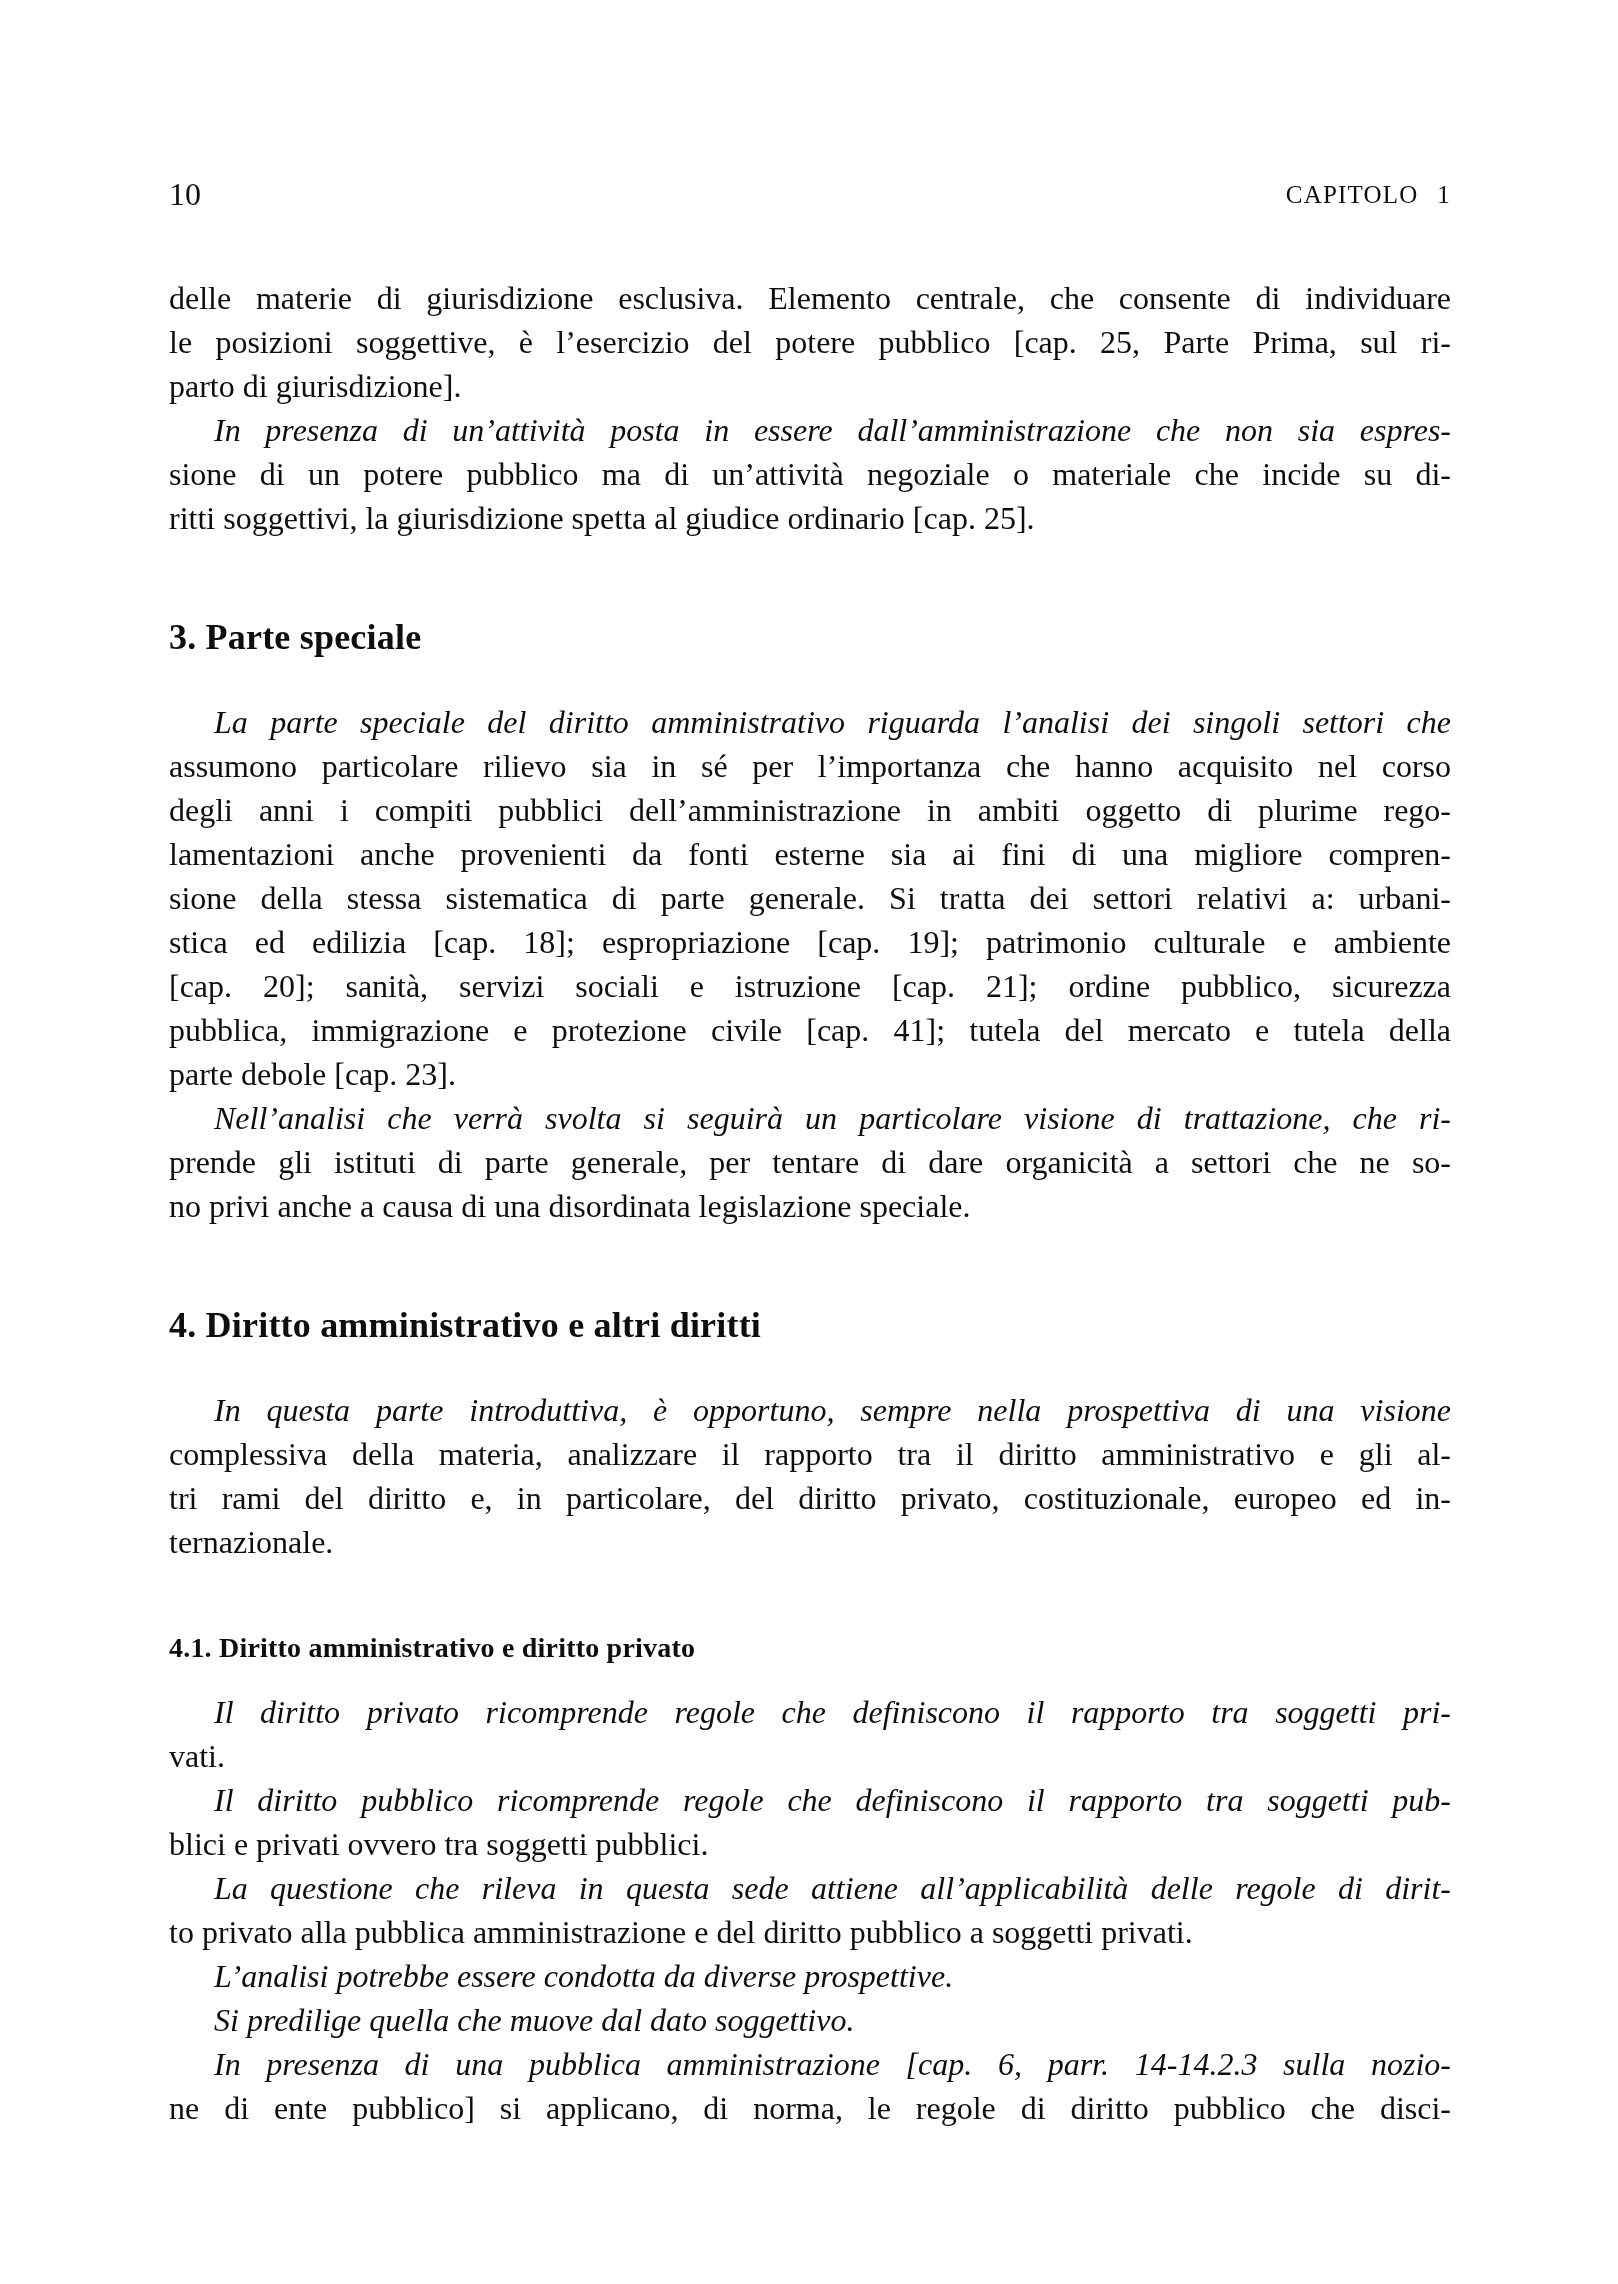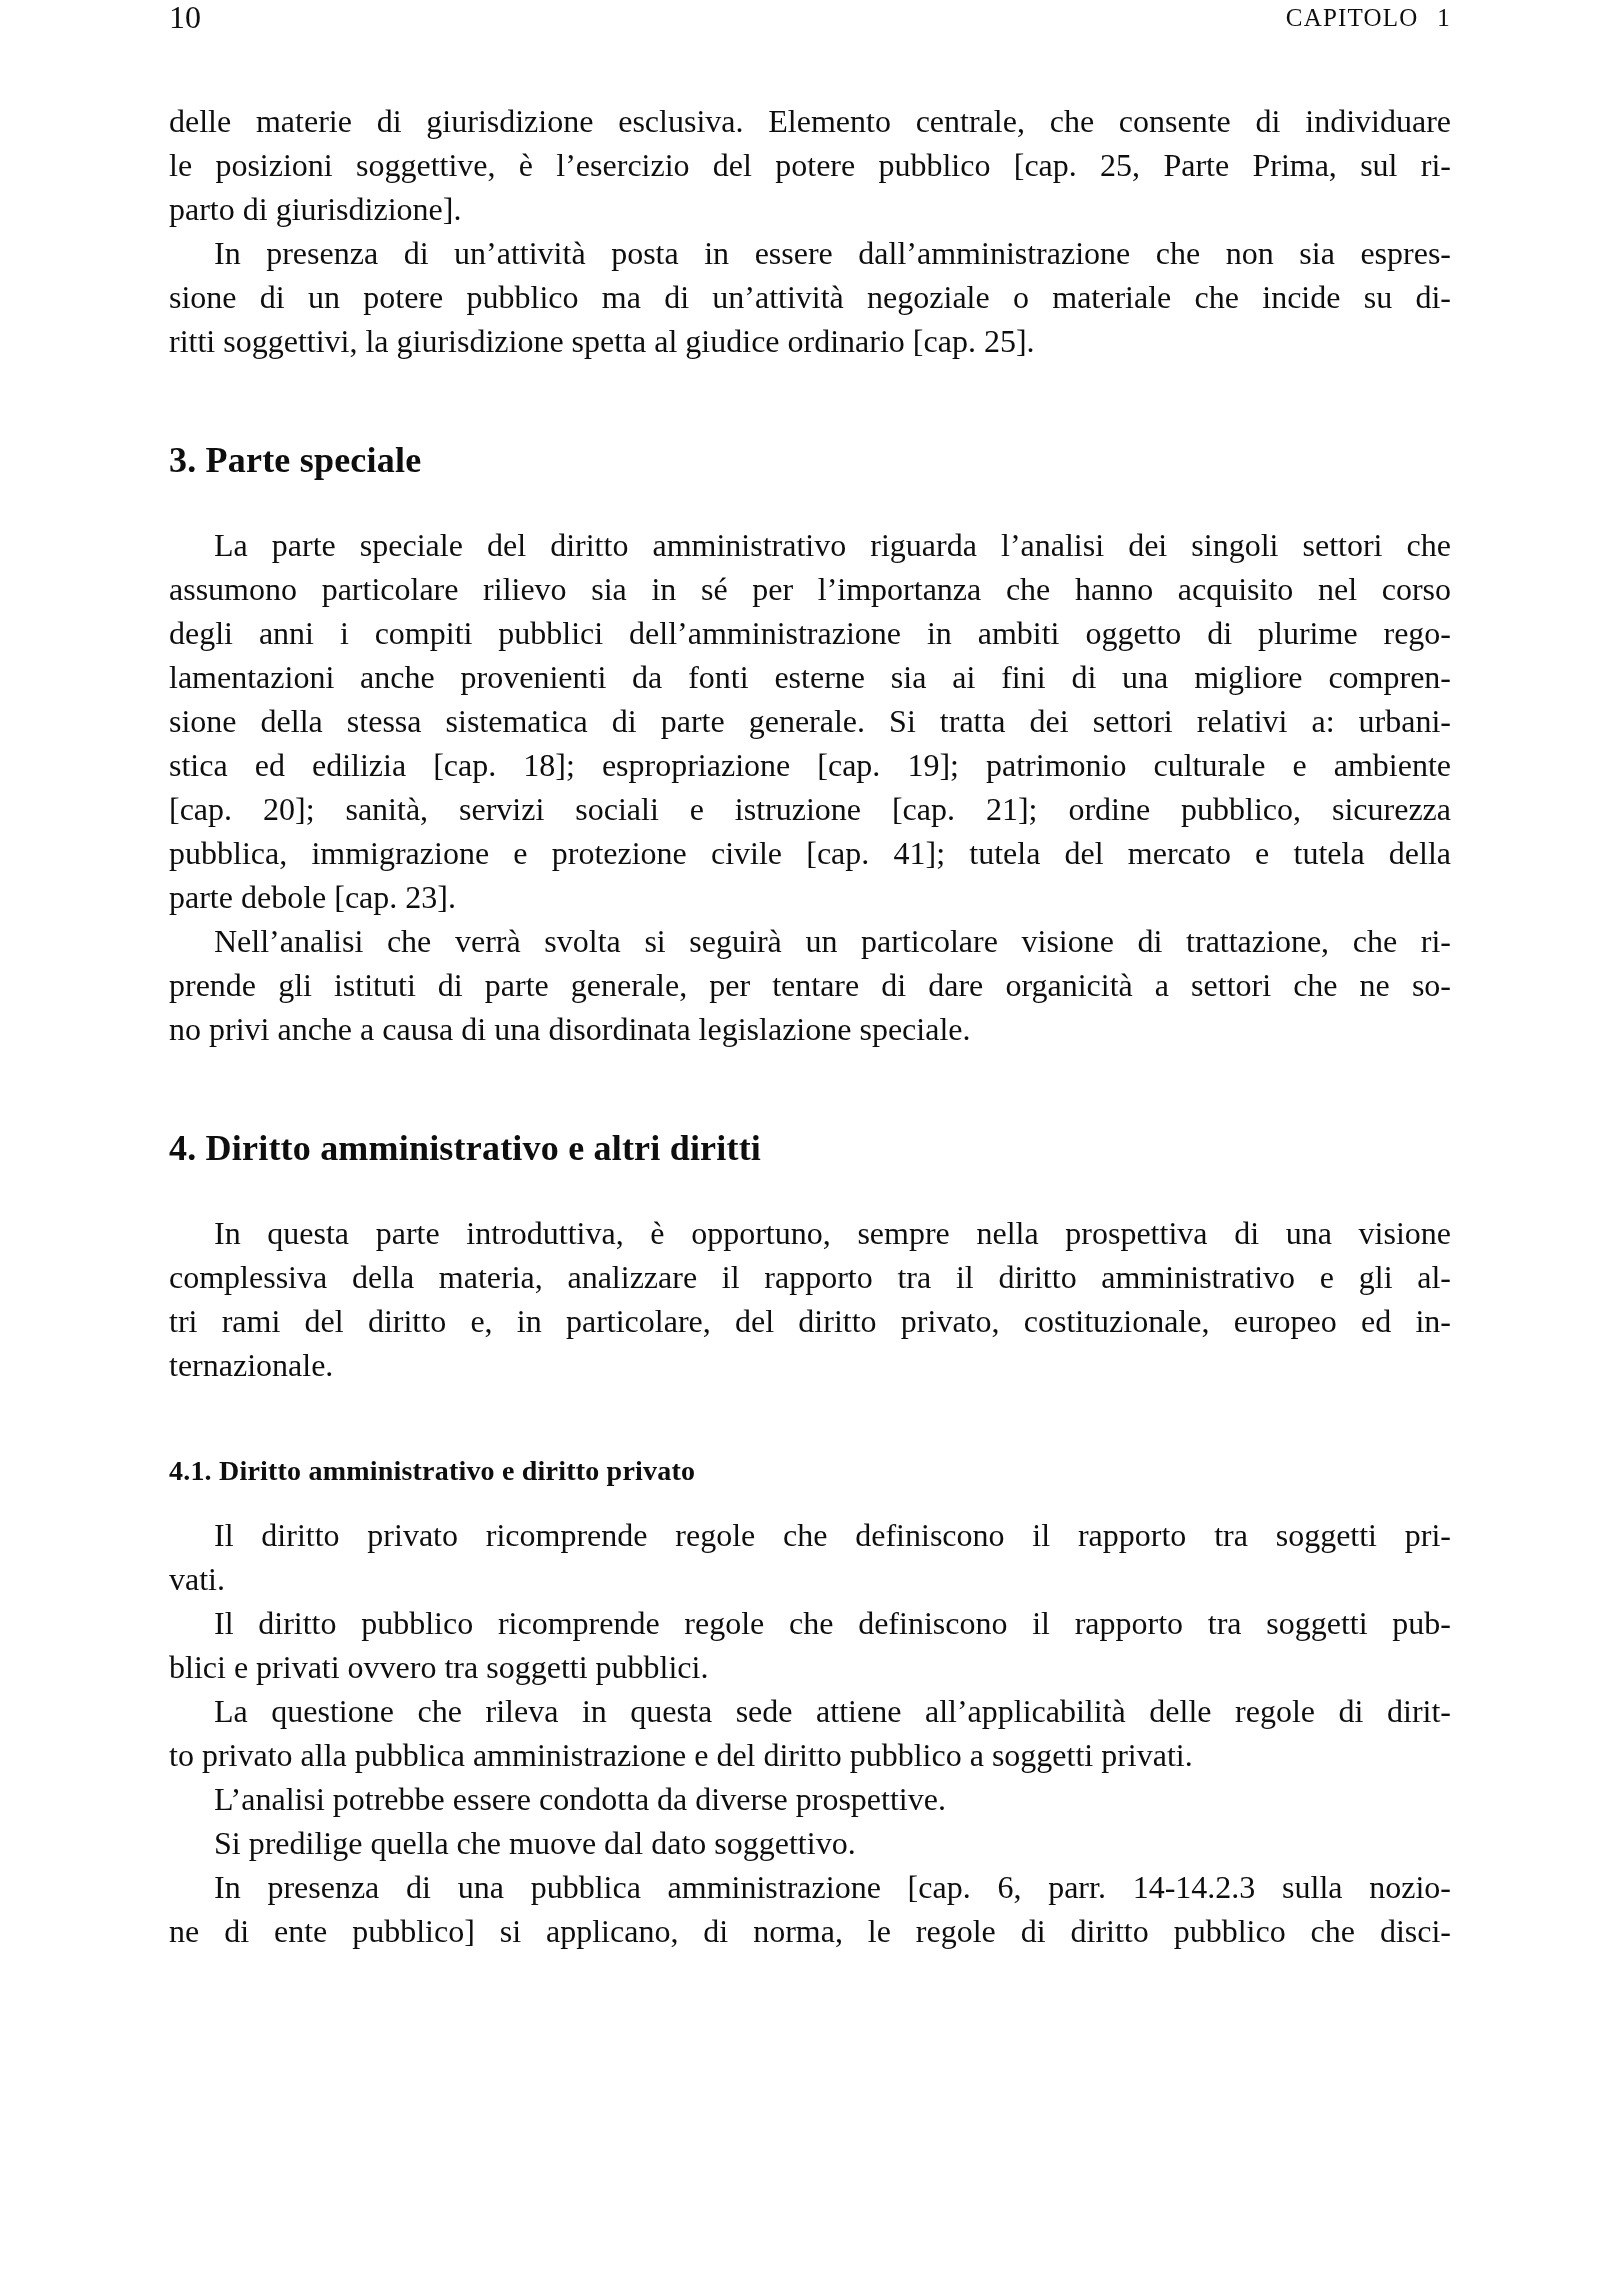--- a/index.html
+++ b/index.html
@@ -13,20 +13,21 @@
     font-family: "Liberation Serif", "DejaVu Serif", serif;
     box-sizing: border-box;
     padding: 0 168px 0 169px;
     overflow: hidden;
   }
 
   .running-head {
     display: flex;
     justify-content: space-between;
     align-items: center;
+    padding-top: 177px;
     line-height: 35px;
   }
   .page-number { font-size: 32px; }
   .running-title {
     font-size: 25px;
     letter-spacing: 1.2px;
     word-spacing: 11.3px;
   }
 
   .body-text {
@@ -39,21 +40,21 @@
 
   .line {
     display: block;
     height: 44px;
     overflow: hidden;
     text-align: justify;
     text-align-last: justify;
     text-justify: inter-word;
   }
   .line.last { text-align-last: left; }
-  .line.indent { text-indent: 45px; }
+  .line.indent { text-indent: 45px; font-style: italic; }
 
   .heading {
     font-weight: bold;
     letter-spacing: 0.2px;
   }
   .heading.section {
     font-size: 36px;
     line-height: 44px;
     margin: 75px 0 41px 0;
   }

